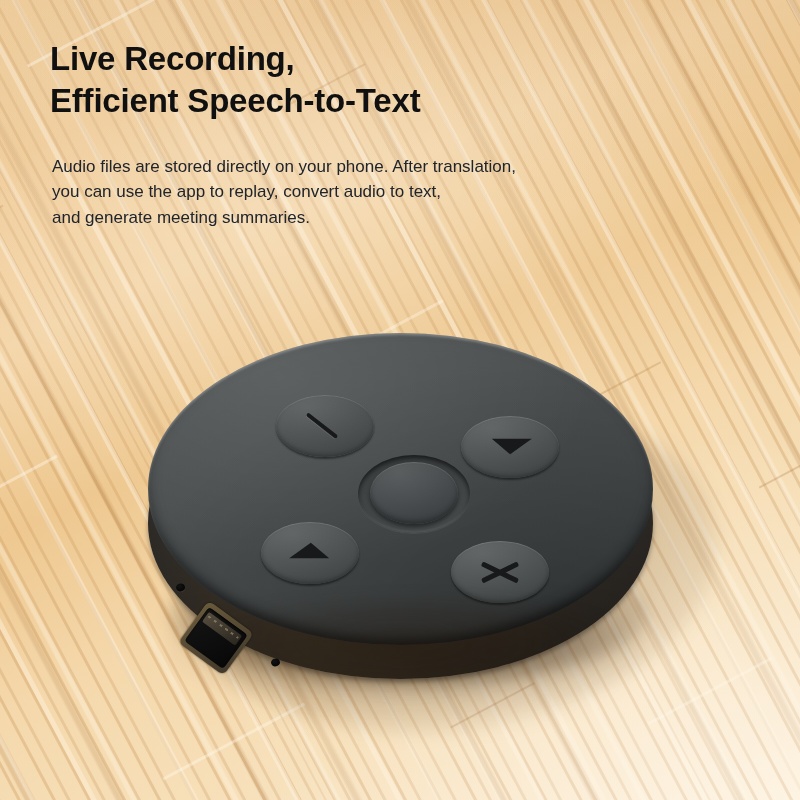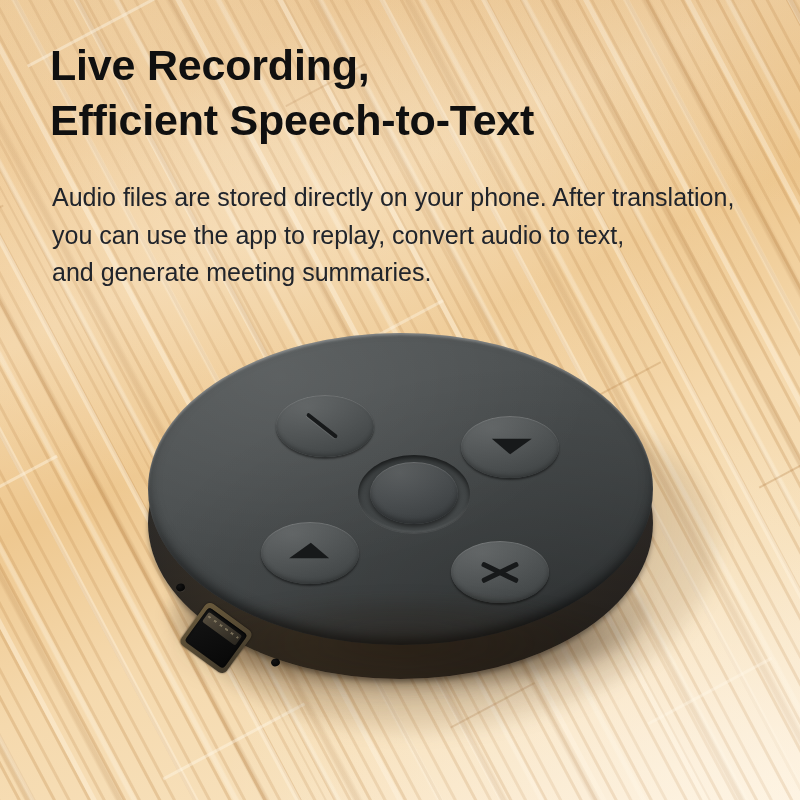--- a/index.html
+++ b/index.html
@@ -138,30 +138,30 @@
 
   
   .copy {
     position: absolute;
     left: 50px;
     top: 38px;
     width: 700px;
   }
   .headline {
     color: #101010;
-    font-size: 43px;
+    font-size: 33px;
     font-weight: bold;
     line-height: 1.27;
     letter-spacing: -0.2px;
     margin: 0;
     white-space: pre-line;
   }
   .subcopy {
     color: #20242b;
-    font-size: 25px;
+    font-size: 17px;
     font-weight: normal;
     line-height: 1.5;
     margin: 32px 0 0 2px;
     white-space: pre-line;
   }
 
   
   #device-stage {
     position: absolute;
     left: 0;

